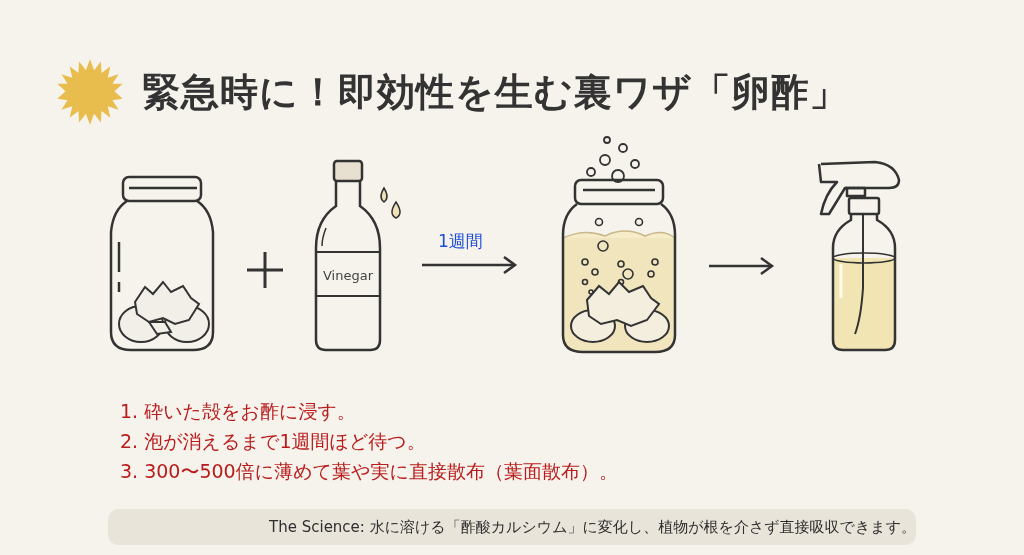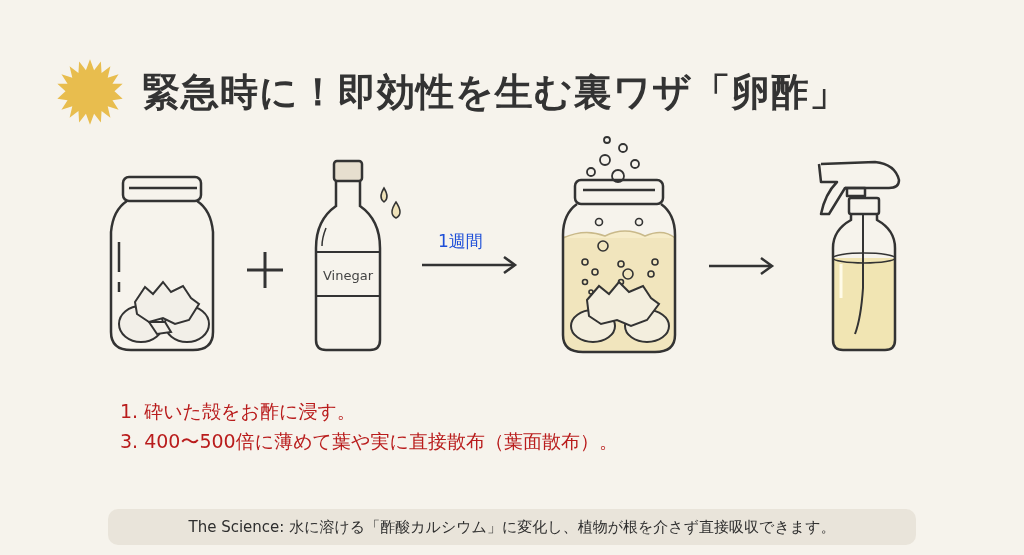--- a/index.html
+++ b/index.html
@@ -16,21 +16,21 @@
     margin-left:18px; font-size:38px; font-weight:bold; color:#333;
     letter-spacing:1px; white-space:nowrap;
   }
   .illus { position:absolute; }
   .label-week { position:absolute; left:438px; top:230px; font-size:17px; color:#1d4ed8; }
   .steps { position:absolute; left:120px; top:396px; font-size:19px; line-height:30px; color:#b91c1c; }
   .steps div { white-space:nowrap; }
   .science {
     position:absolute; left:108px; top:509px; width:808px; height:36px;
     background:#e9e4da; border-radius:10px;
-    display:flex; align-items:center; justify-content:center;
+    display:flex; align-items:center; justify-content:flex-end;
     font-size:15px; color:#2e2e2e; white-space:nowrap;
   }
 </style>
 </head>
 <body>
 
 <div class="title-row">
   <svg class="sun" viewBox="0 0 100 100">
     <polygon fill="#e8bd4e" points="50,2 56,18 66,5 67,22 80,12 76,29 92,24 83,38 98,38 86,49 98,60 83,62 92,76 76,71 80,88 67,78 66,95 56,82 50,98 44,82 34,95 33,78 20,88 24,71 8,76 17,62 2,60 14,49 2,38 17,38 8,24 24,29 20,12 33,22 34,5 44,18"></polygon>
   </svg>
@@ -132,18 +132,19 @@
     <rect x="34" y="40" width="30" height="16" rx="2"></rect>
     <path d="M36 56 L36 62 Q18 72 18 90 L18 182 Q18 192 28 192 L70 192 Q80 192 80 182 L80 90 Q80 72 62 62 L62 56"></path>
     <ellipse cx="49" cy="100" rx="31" ry="5" stroke-width="1.5"></ellipse>
   </g>
   <path d="M48 56 L48 130 Q46 160 40 176" fill="none" stroke="#333" stroke-width="2"></path>
   <line x1="26" y1="106" x2="26" y2="140" stroke="#fffbe8" stroke-width="3"></line>
 </svg>
 
 <div class="steps">
   <div>1. 砕いた殻をお酢に浸す。</div>
-  <div>3. 400〜500倍に薄めて葉や実に直接散布（葉面散布）。</div>
+  <div>2. 泡が消えるまで1週間ほど待つ。</div>
+  <div>3. 300〜500倍に薄めて葉や実に直接散布（葉面散布）。</div>
 </div>
 
 <div class="science">
   <span>The Science: 水に溶ける「酢酸カルシウム」に変化し、植物が根を介さず直接吸収できます。</span>
 </div>
 
 </body></html>

